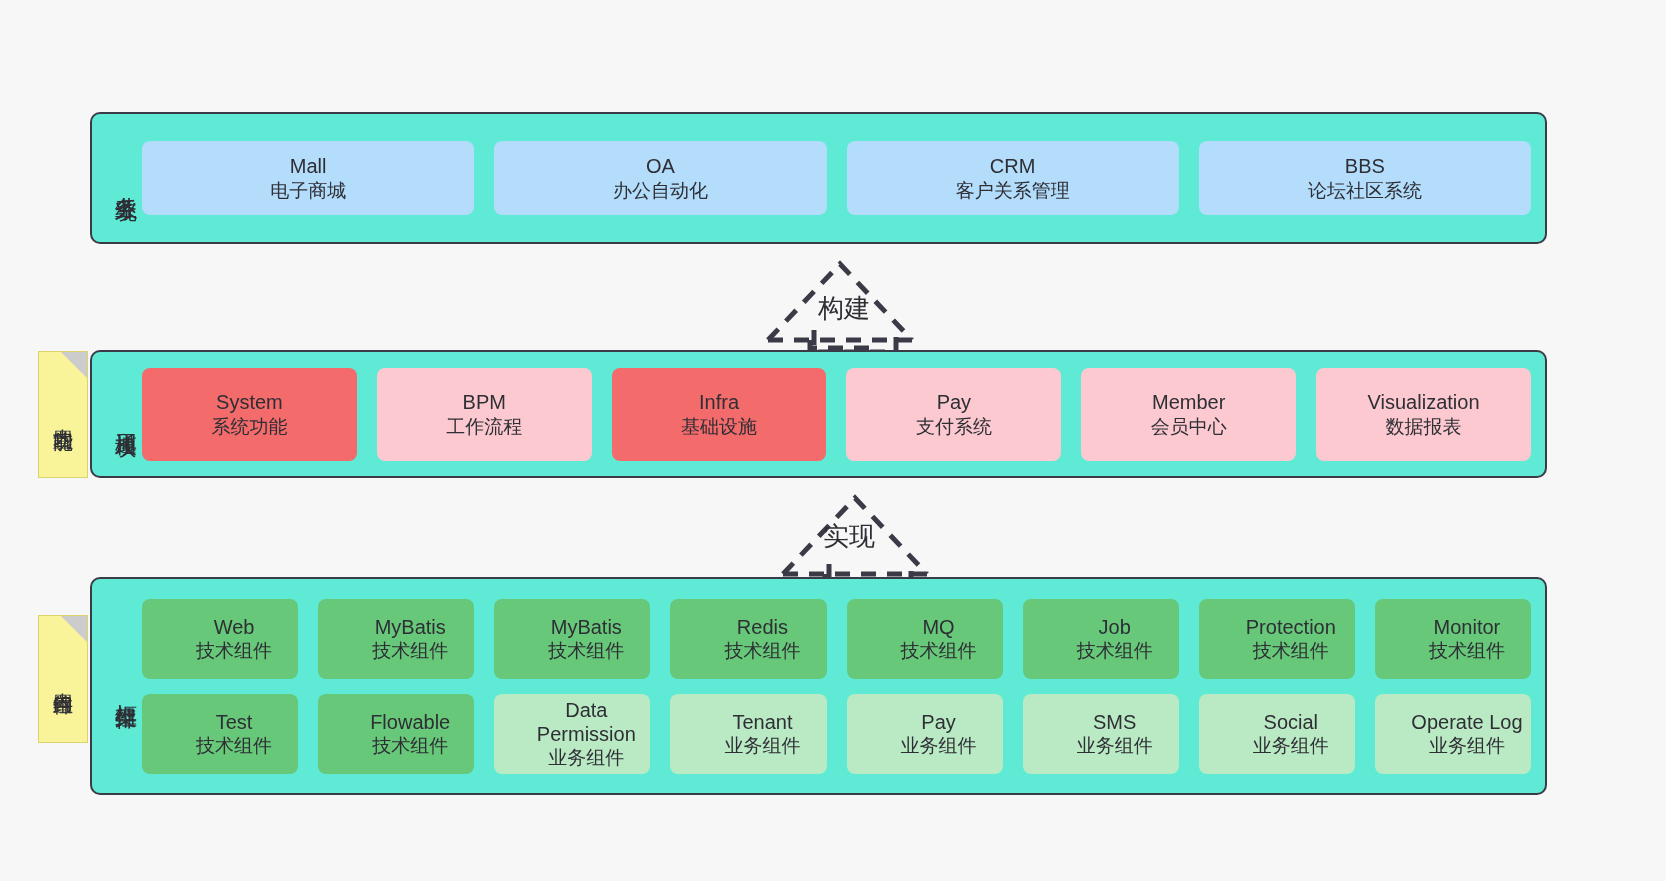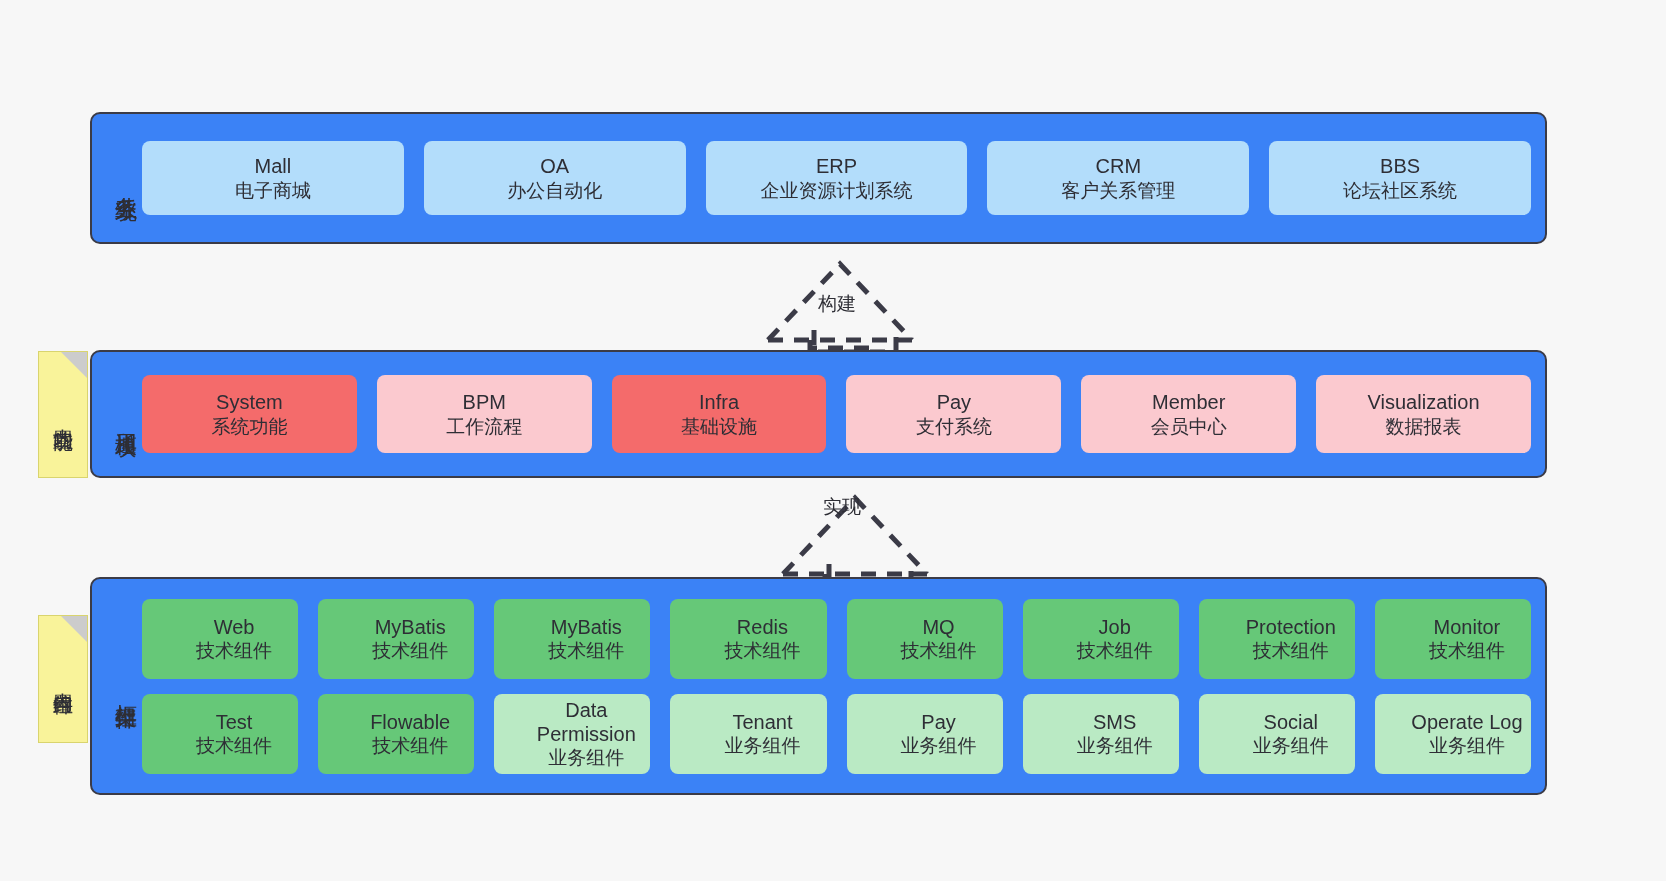--- a/index.html
+++ b/index.html
@@ -13,21 +13,21 @@
     position: relative;
     overflow: hidden;
     font-family: "Liberation Sans", "DejaVu Sans", sans-serif;
     color: #333333;
   }
 
   
   .layer {
     position: absolute;
     box-sizing: border-box;
-    background: #3b82f6;
+    background: #5eead4;
     border: 2px solid #3b3b47;
     border-radius: 10px;
     display: flex;
     align-items: stretch;
   }
 
   .layer-title {
     flex: 0 0 auto;
     width: 46px;
     display: flex;
@@ -84,21 +84,21 @@
   
   #layer-business {
     left: 90px;  top: 112px;  width: 1457px;  height: 132px;
   }
   #layer-business .node { height: 74px; }
 
   
   #layer-common {
     left: 90px;  top: 350px;  width: 1457px;  height: 128px;
   }
-  #layer-common .node { height: 78px; }
+  #layer-common .node { height: 93px; }
 
   
   #layer-framework {
     left: 90px;  top: 577px;  width: 1457px;  height: 218px;
   }
   #layer-framework .node { height: 80px; padding-left: 32px; }
   #layer-framework .layer-body { gap: 15px; padding-top: 8px; padding-bottom: 8px; }
 
   
   .note {
@@ -130,50 +130,46 @@
   #note-builtin-comp  { left: 38px; top: 615px; width: 50px; height: 128px; }
 
   
   .uml-arrow {
     position: absolute;
     pointer-events: none;
   }
   .uml-arrow svg { display: block; overflow: visible; }
   .uml-label {
     position: absolute;
-    font-size: 19px;
+    font-size: 26px;
     color: #2e2e35;
     background: transparent;
     white-space: nowrap;
   }
   #arrow-build   { left: 760px; top: 258px; width: 160px; height: 90px; }
   #arrow-realize { left: 775px; top: 492px; width: 160px; height: 90px; }
   #label-build   { left: 818px; top: 291px; }
-  #label-realize { left: 823px; top: 494px; text-align: center; }
+  #label-realize { left: 823px; top: 519px; text-align: center; }
 </style>
 </head>
 <body>
 
 <div class="layer" id="layer-business">
   <div class="layer-title">业务系统</div>
   <div class="layer-body">
     <div class="row">
       <div class="node c-blue">
         <span class="n-title">Mall</span>
         <span class="n-sub">电子商城</span>
       </div>
       <div class="node c-blue">
         <span class="n-title">OA</span>
         <span class="n-sub">办公自动化</span>
       </div>
       <div class="node c-blue">
-        <span class="n-title">ERP</span>
-        <span class="n-sub">企业资源计划系统</span>
-      </div>
-      <div class="node c-blue">
         <span class="n-title">CRM</span>
         <span class="n-sub">客户关系管理</span>
       </div>
       <div class="node c-blue">
         <span class="n-title">BBS</span>
         <span class="n-sub">论坛社区系统</span>
       </div>
     </div>
   </div>
 </div>

